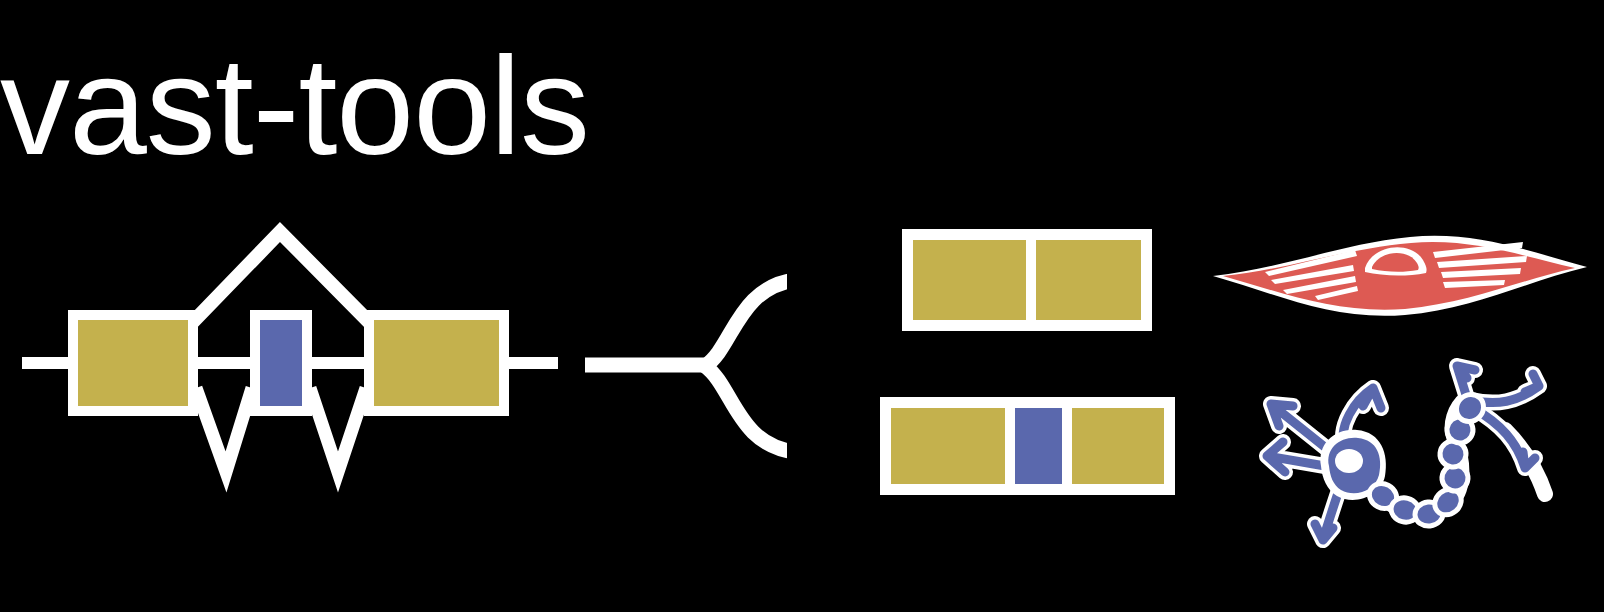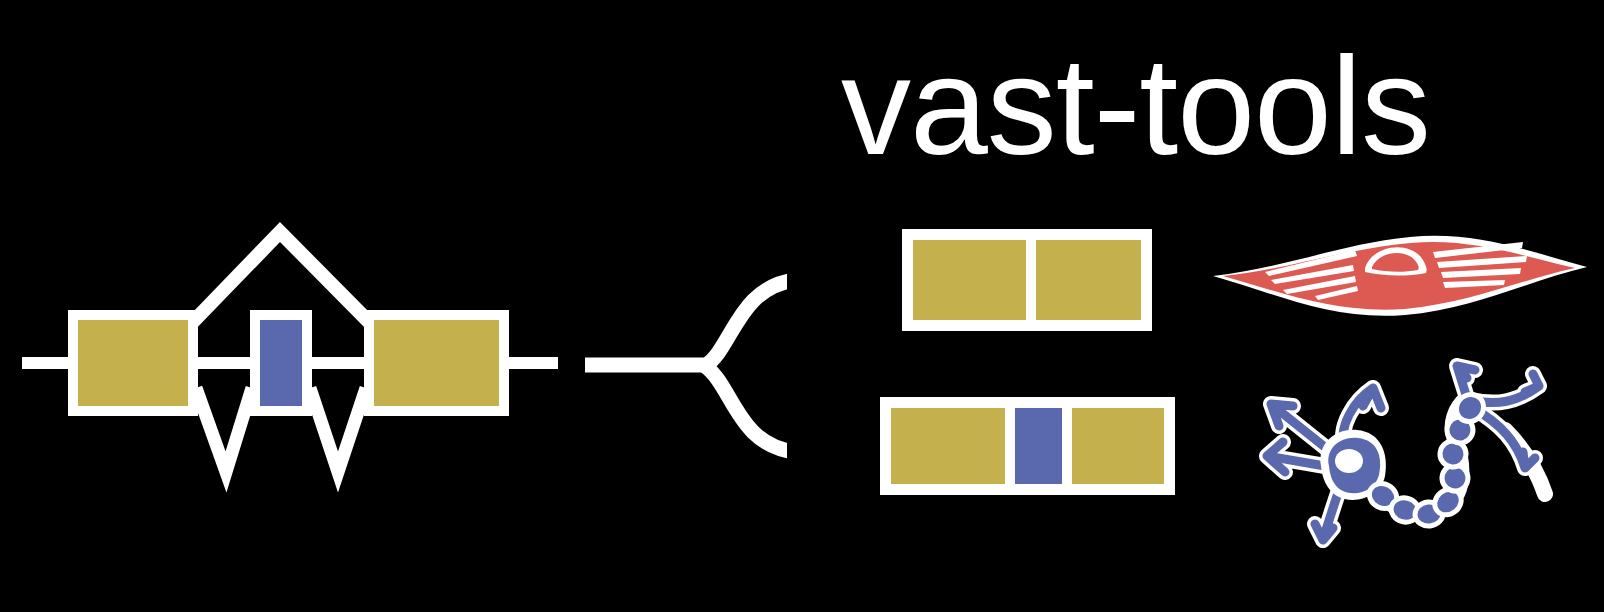--- a/index.html
+++ b/index.html
@@ -16,21 +16,21 @@
     width: 1604px;
     height: 612px;
     background: #000000;
     overflow: hidden;
   }
   #title {
     position: absolute;
     left: 0;
     top: 36px;
     width: 1430px;
-    text-align: right;
+    text-align: left;
     color: #ffffff;
     font-family: "Liberation Sans", sans-serif;
     font-size: 140px;
     font-weight: 400;
     line-height: 1.0;
     letter-spacing: -1px;
     white-space: nowrap;
   }
   .fig {
     position: absolute;

